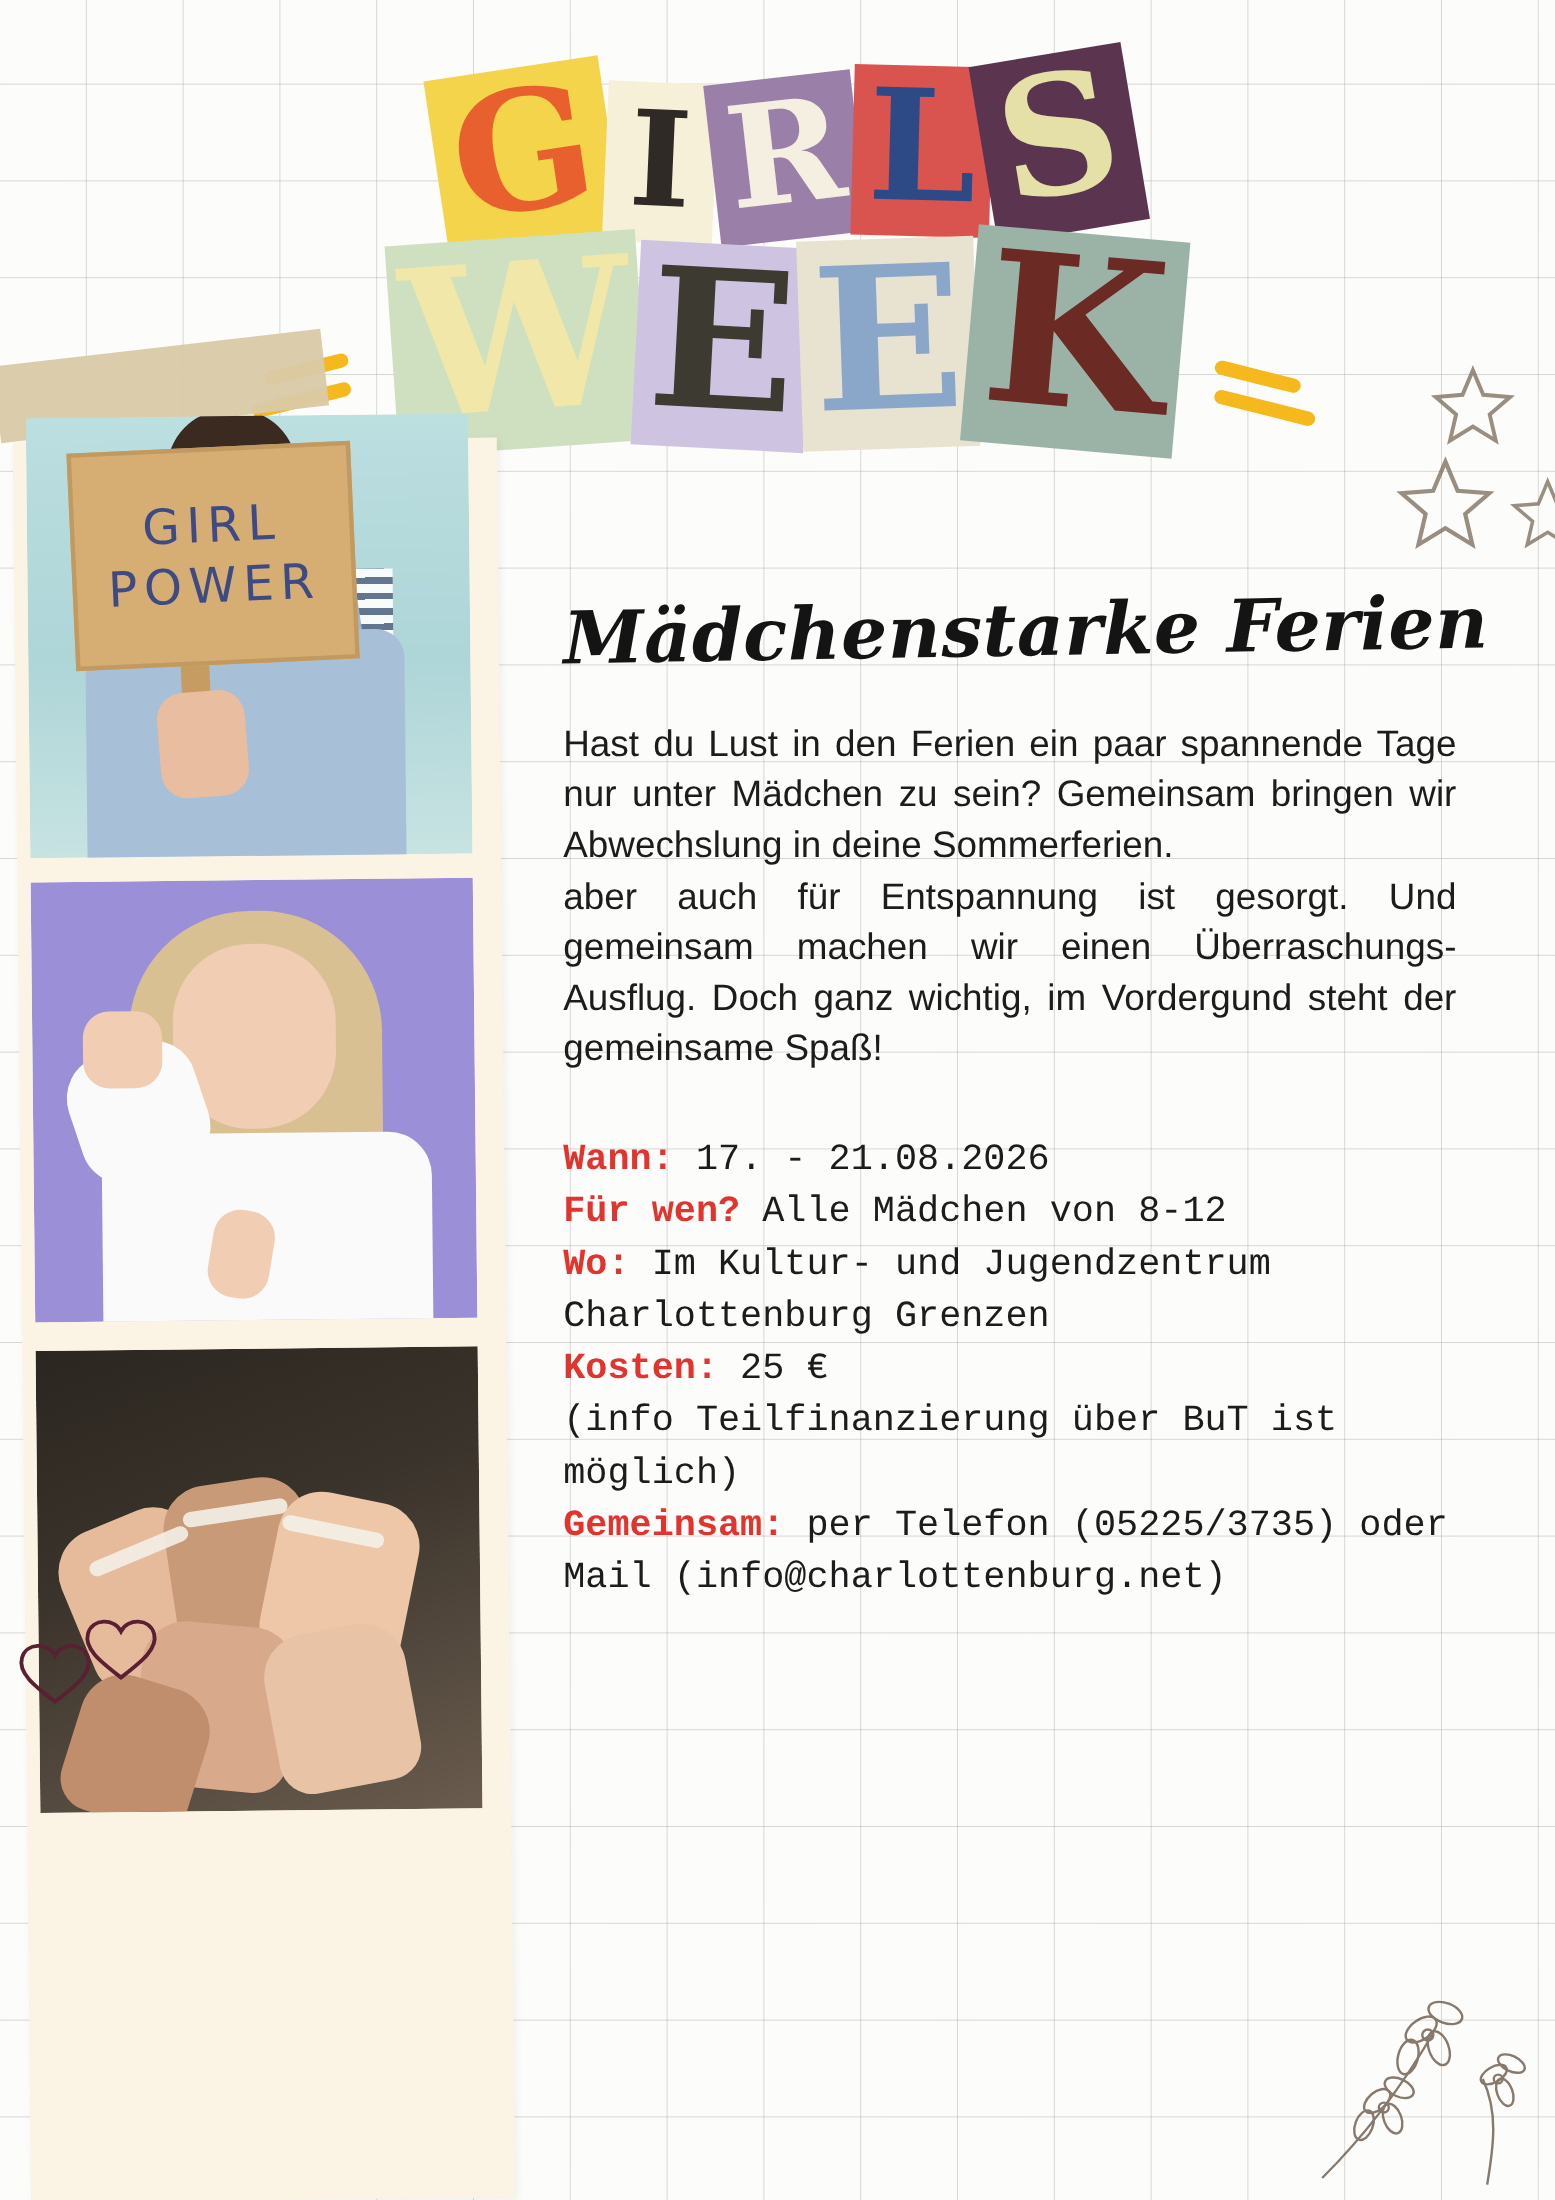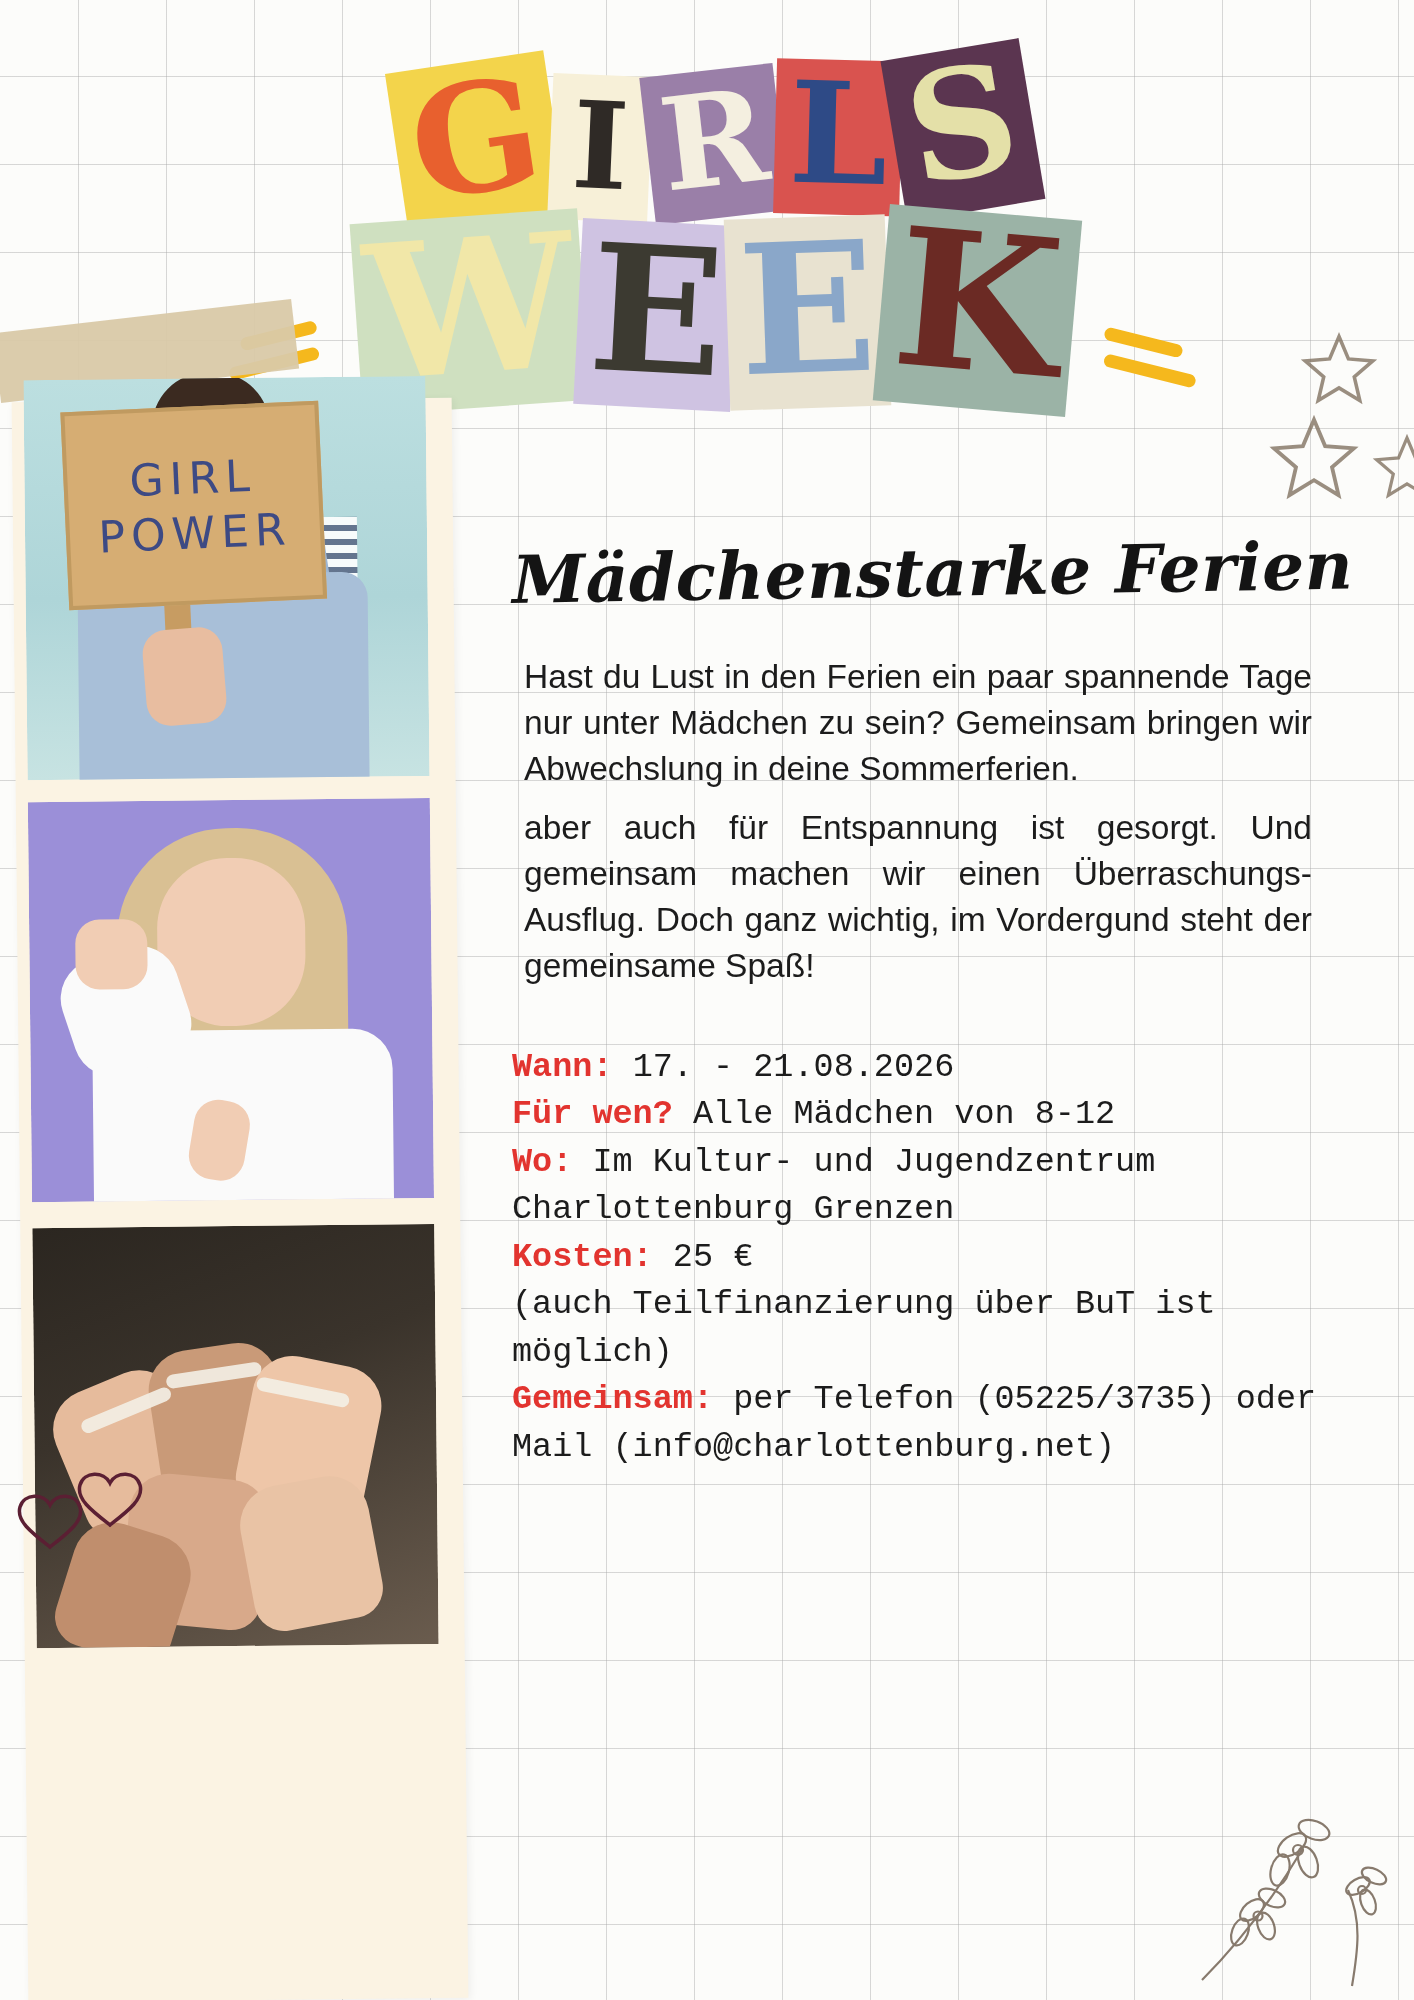--- a/index.html
+++ b/index.html
@@ -322,21 +322,21 @@
     white-space: nowrap;
   }
   .body-text {
     font-family: "Liberation Sans", sans-serif;
     font-size: 33.5px;
     line-height: 1.38;
     color: #1c1c1c;
     text-align: justify;
     margin: 0;
   }
-  .body-text p { margin: 12px; }
+  .body-text p { margin: 0; }
   .details {
     margin-top: 54px;
     font-family: Liberation Mono, monospace;
     font-size: 33.5px;
     line-height: 1.42;
     color: #1c1c1c;
   }
   .details .lbl {
     color: #e2342f;
     font-weight: bold;
@@ -466,21 +466,21 @@
       <div class="row">
         <span class="lbl">Für wen?</span><span> Alle Mädchen von 8-12</span>
       </div>
       <div class="row">
         <span class="lbl">Wo:</span><span> Im Kultur- und Jugendzentrum</span>
       </div>
       <div class="row">Charlottenburg Grenzen</div>
       <div class="row">
         <span class="lbl">Kosten:</span><span> 25 €</span>
       </div>
-      <div class="row">(auch Teilfinanzierung über BuT ist möglich)</div>
+      <div class="row">(info Teilfinanzierung über BuT ist möglich)</div>
       <div class="row">
         <span class="lbl">Gemeinsam:</span><span> per Telefon (05225/3735) oder</span>
       </div>
       <div class="row">Mail (info@charlottenburg.net)</div>
     </div>
   </div>
 
   <div class="floral">
     <svg width="230" height="200" viewBox="0 0 230 200" fill="none" stroke="#6b5a4a" stroke-width="2.2">
       <path d="M40 190 C 80 150, 110 110, 140 60"></path>

